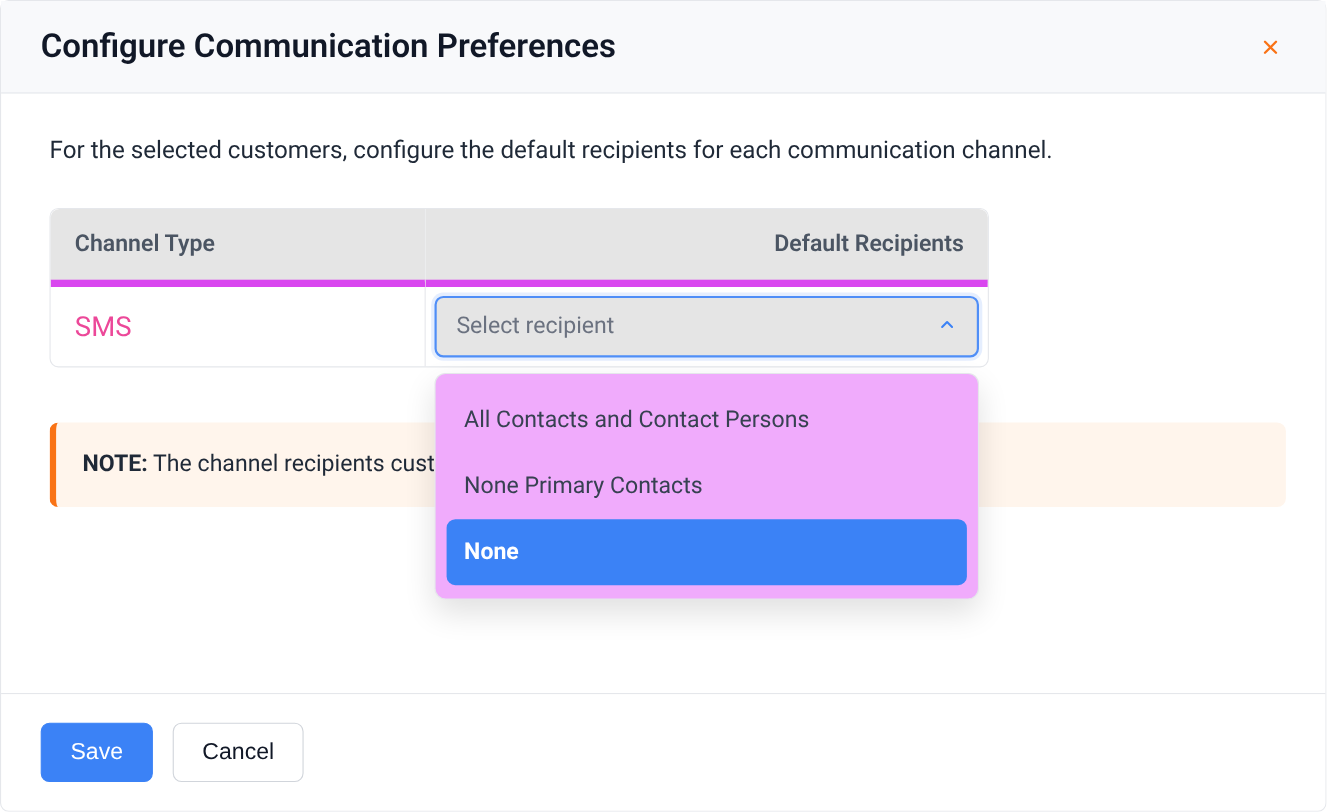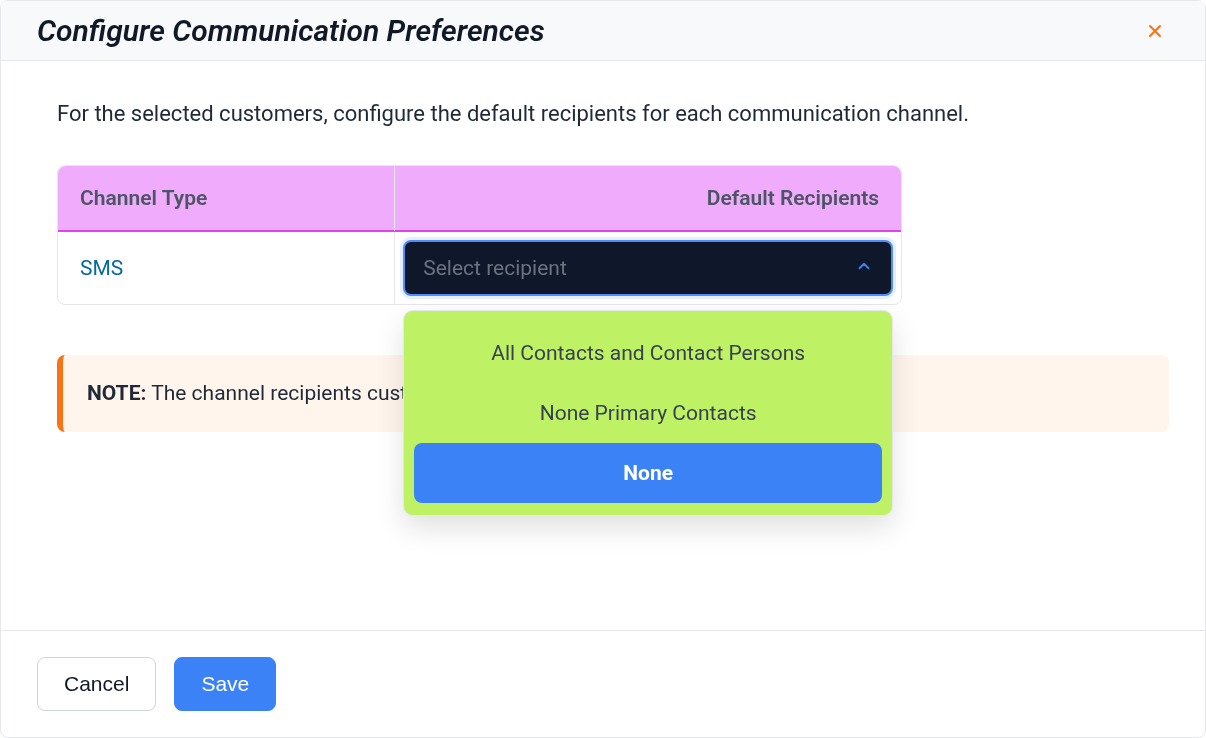--- a/index.html
+++ b/index.html
@@ -21,24 +21,23 @@
       display: flex;
       flex-direction: column;
       border: 1px solid #e5e7eb;
       border-radius: 8px;
       overflow: visible;
     }
     .modal-header {
       display: flex;
       align-items: center;
       justify-content: space-between;
-      padding: 12px 36px;
+      padding: 24px 36px;
       background: #f8f9fb;
       border-bottom: 1px solid #e5e7eb;
-      font-style: italic;
     }
     .modal-title {
       font-size: 30px;
       font-weight: 600;
       color: #111827;
     }
     .close-icon {
       width: 28px;
       height: 28px;
       cursor: pointer;
@@ -48,77 +47,78 @@
       justify-content: center;
     }
     .close-icon svg {
       width: 20px;
       height: 20px;
       stroke: #f97316;
       stroke-width: 2.5;
     }
     .modal-body {
       flex: 1;
-      padding: 36px 36px 24px 56px;
+      padding: 36px 36px 24px 20px;
       position: relative;
+      margin-left: 24px;
     }
     .intro-text {
       font-size: 22px;
       line-height: 1.55;
       color: #1f2937;
       margin-bottom: 34px;
     }
     .table {
       width: 76%;
       border: 1px solid #e5e7eb;
       border-radius: 8px;
       border-collapse: separate;
       border-spacing: 0;
       overflow: visible;
     }
     .table thead th {
-      background: #f0abfc;
+      background: #e5e5e5;
       text-align: left;
       font-size: 21px;
       font-weight: 600;
       color: #4b5563;
       padding: 20px 22px;
-      border-bottom: 2px solid #d946ef;
+      border-bottom: 7px solid #d946ef;
     }
     .table thead th:first-child {
       border-right: 1px solid #e5e7eb;
       width: 40%;
       border-top-left-radius: 8px;
     }
     .table thead th:last-child {
       border-top-right-radius: 8px;
       text-align: right;
     }
     .table tbody td {
       padding: 0;
       vertical-align: middle;
     }
     .table tbody td:first-child {
       border-right: 1px solid #e5e7eb;
       padding: 20px 22px;
-      font-size: 21px;
-      color: #0369a1;
+      font-size: 25px;
+      color: #ec4899;
     }
     .select-cell {
       padding: 8px 8px;
       position: relative;
     }
     .select-box {
       display: flex;
       align-items: center;
       justify-content: space-between;
       border: 2px solid #4f8ef7;
       border-radius: 8px;
       padding: 14px 18px;
-      background: #0f172a;
+      background: #e5e5e5;
       cursor: pointer;
       box-shadow: 0 0 0 3px rgba(79,142,247,0.15);
     }
     .select-placeholder {
       font-size: 21px;
       color: #6b7280;
     }
     .chevron-icon {
       color: #3b82f6;
     }
@@ -127,27 +127,26 @@
       height: 18px;
       stroke: #3b82f6;
       stroke-width: 2.5;
       fill: none;
     }
     .dropdown {
       position: absolute;
       left: 8px;
       right: 8px;
       top: calc(100% + 6px);
-      background: #bef264;
+      background: #f0abfc;
       border: 1px solid #e5e7eb;
       border-radius: 10px;
       box-shadow: 0 12px 28px rgba(0,0,0,0.12);
       padding: 12px 10px;
       z-index: 20;
-      text-align: center;
     }
     .dropdown-item {
       font-size: 21px;
       color: #374151;
       padding: 18px 16px;
       border-radius: 8px;
       cursor: pointer;
     }
     .dropdown-item.selected {
       background: #3b82f6;
@@ -241,17 +240,17 @@
         </tr>
       </tbody>
     </table>
 
     <div class="note-banner">
       <span class="note-label">NOTE:</span><span> The channel recipients </span><span> customers only if their phone number is </span>
     </div>
   </div>
 
   <div class="modal-footer">
+    <button class="btn btn-primary">Save</button>
     <button class="btn btn-secondary">Cancel</button>
-    <button class="btn btn-primary">Save</button>
   </div>
 
 </div>
 
 </body></html>

